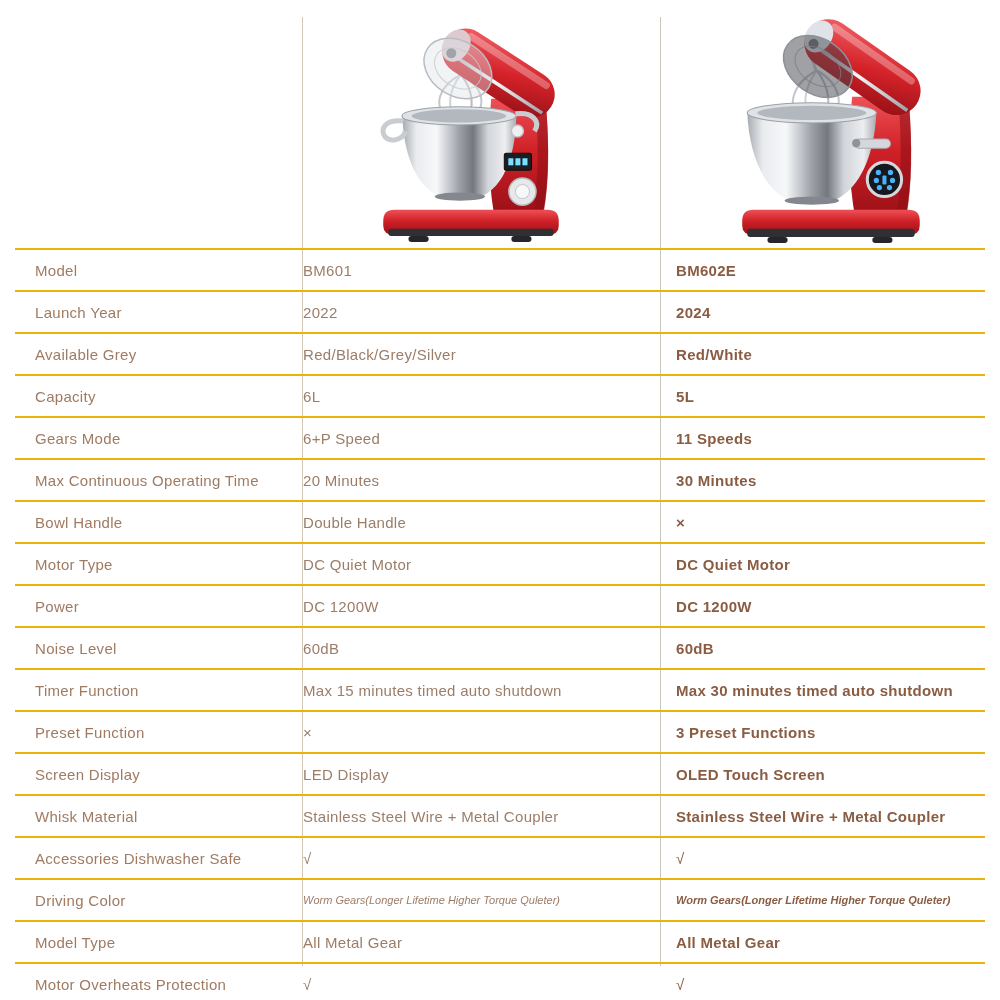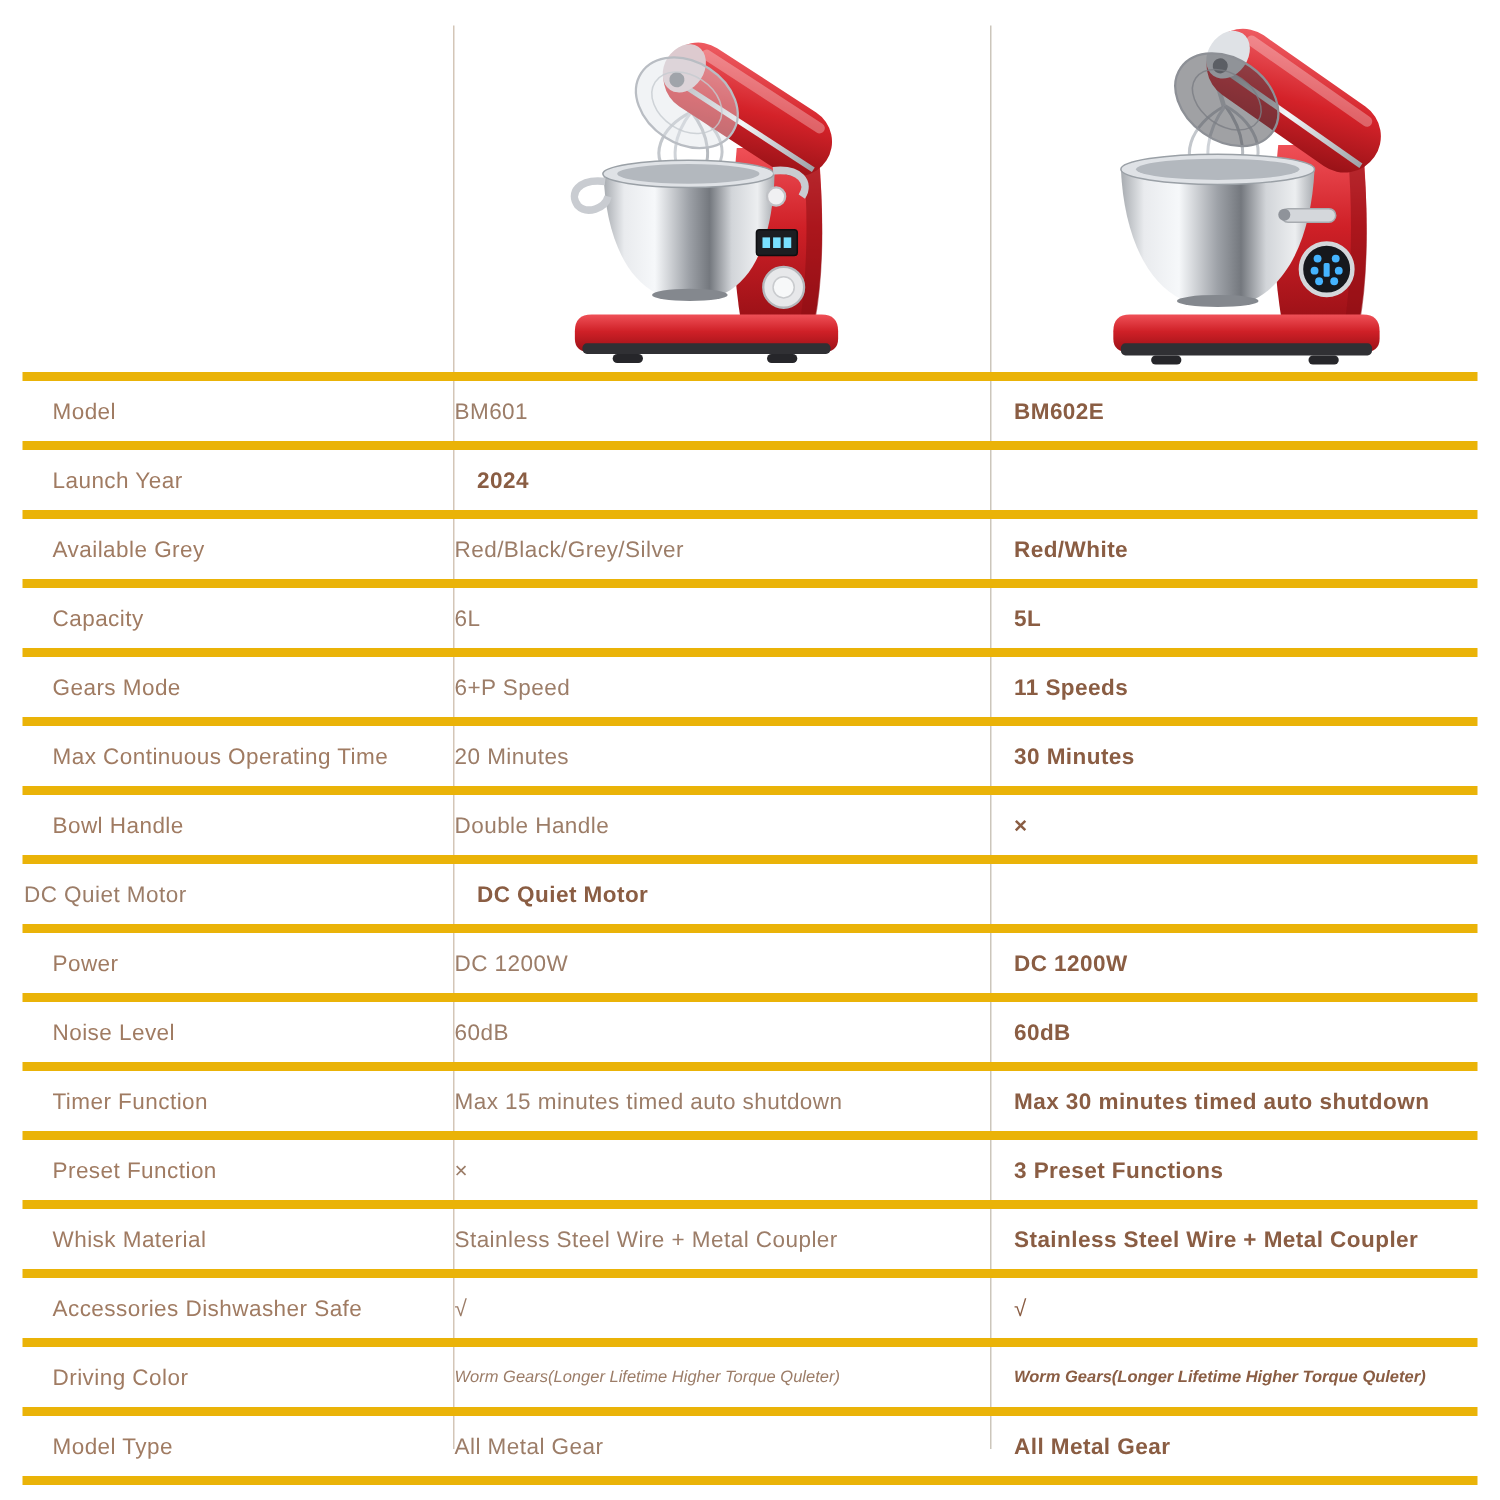--- a/index.html
+++ b/index.html
@@ -12,21 +12,21 @@
   .vline.v2{left:660px;background:#ccc6bb;}
 
   
   .hero{position:absolute;top:0;left:0;width:1000px;height:248px;}
   .product{position:absolute;top:12px;width:206px;height:232px;}
   .product.a{left:368px;}
   .product.b{left:731px;}
 
   
   .spec-table{position:absolute;top:248px;left:15px;width:970px;}
-  .row{display:grid;grid-template-columns:287px 358px 325px;height:40px;border-top:6px solid #eab308;align-items:center;}
+  .row{display:grid;grid-template-columns:287px 358px 325px;height:40px;border-top:2px solid #eab308;align-items:center;}
   .cell{font-size:15px;letter-spacing:.3px;white-space:nowrap;line-height:1;}
   .cell.l{padding-left:20px;color:#a07b62;}
   .cell.m{padding-left:1px;color:#9c7d68;}
   .cell.b{padding-left:16px;color:#8a5d43;font-weight:bold;}
   .cell.small{font-size:11px;letter-spacing:0;font-style:italic;}
   .cell.b.check{font-weight:400;}
 </style>
 </head>
 <body>
 
@@ -179,20 +179,21 @@
   </div>
 
   <div class="spec-table">
     <div class="row">
       <div class="cell l">Model</div>
       <div class="cell m">BM601</div>
       <div class="cell b">BM602E</div>
     </div>
     <div class="row">
       <div class="cell l">Launch Year</div>
+      <div class="cell m">2022</div>
       <div class="cell b">2024</div>
     </div>
     <div class="row">
       <div class="cell l">Available Grey</div>
       <div class="cell m">Red/Black/Grey/Silver</div>
       <div class="cell b">Red/White</div>
     </div>
     <div class="row">
       <div class="cell l">Capacity</div>
       <div class="cell m">6L</div>
@@ -207,20 +208,21 @@
       <div class="cell l">Max Continuous Operating Time</div>
       <div class="cell m">20 Minutes</div>
       <div class="cell b">30 Minutes</div>
     </div>
     <div class="row">
       <div class="cell l">Bowl Handle</div>
       <div class="cell m">Double Handle</div>
       <div class="cell b">×</div>
     </div>
     <div class="row">
+      <div class="cell l">Motor Type</div>
       <div class="cell m">DC Quiet Motor</div>
       <div class="cell b">DC Quiet Motor</div>
     </div>
     <div class="row">
       <div class="cell l">Power</div>
       <div class="cell m">DC 1200W</div>
       <div class="cell b">DC 1200W</div>
     </div>
     <div class="row">
       <div class="cell l">Noise Level</div>
@@ -231,20 +233,25 @@
       <div class="cell l">Timer Function</div>
       <div class="cell m">Max 15 minutes timed auto shutdown</div>
       <div class="cell b">Max 30 minutes timed auto shutdown</div>
     </div>
     <div class="row">
       <div class="cell l">Preset Function</div>
       <div class="cell m">×</div>
       <div class="cell b">3 Preset Functions</div>
     </div>
     <div class="row">
+      <div class="cell l">Screen Display</div>
+      <div class="cell m">LED Display</div>
+      <div class="cell b">OLED Touch Screen</div>
+    </div>
+    <div class="row">
       <div class="cell l">Whisk Material</div>
       <div class="cell m">Stainless Steel Wire + Metal Coupler</div>
       <div class="cell b">Stainless Steel Wire + Metal Coupler</div>
     </div>
     <div class="row">
       <div class="cell l">Accessories Dishwasher Safe</div>
       <div class="cell m">√</div>
       <div class="cell b check">√</div>
     </div>
     <div class="row">

